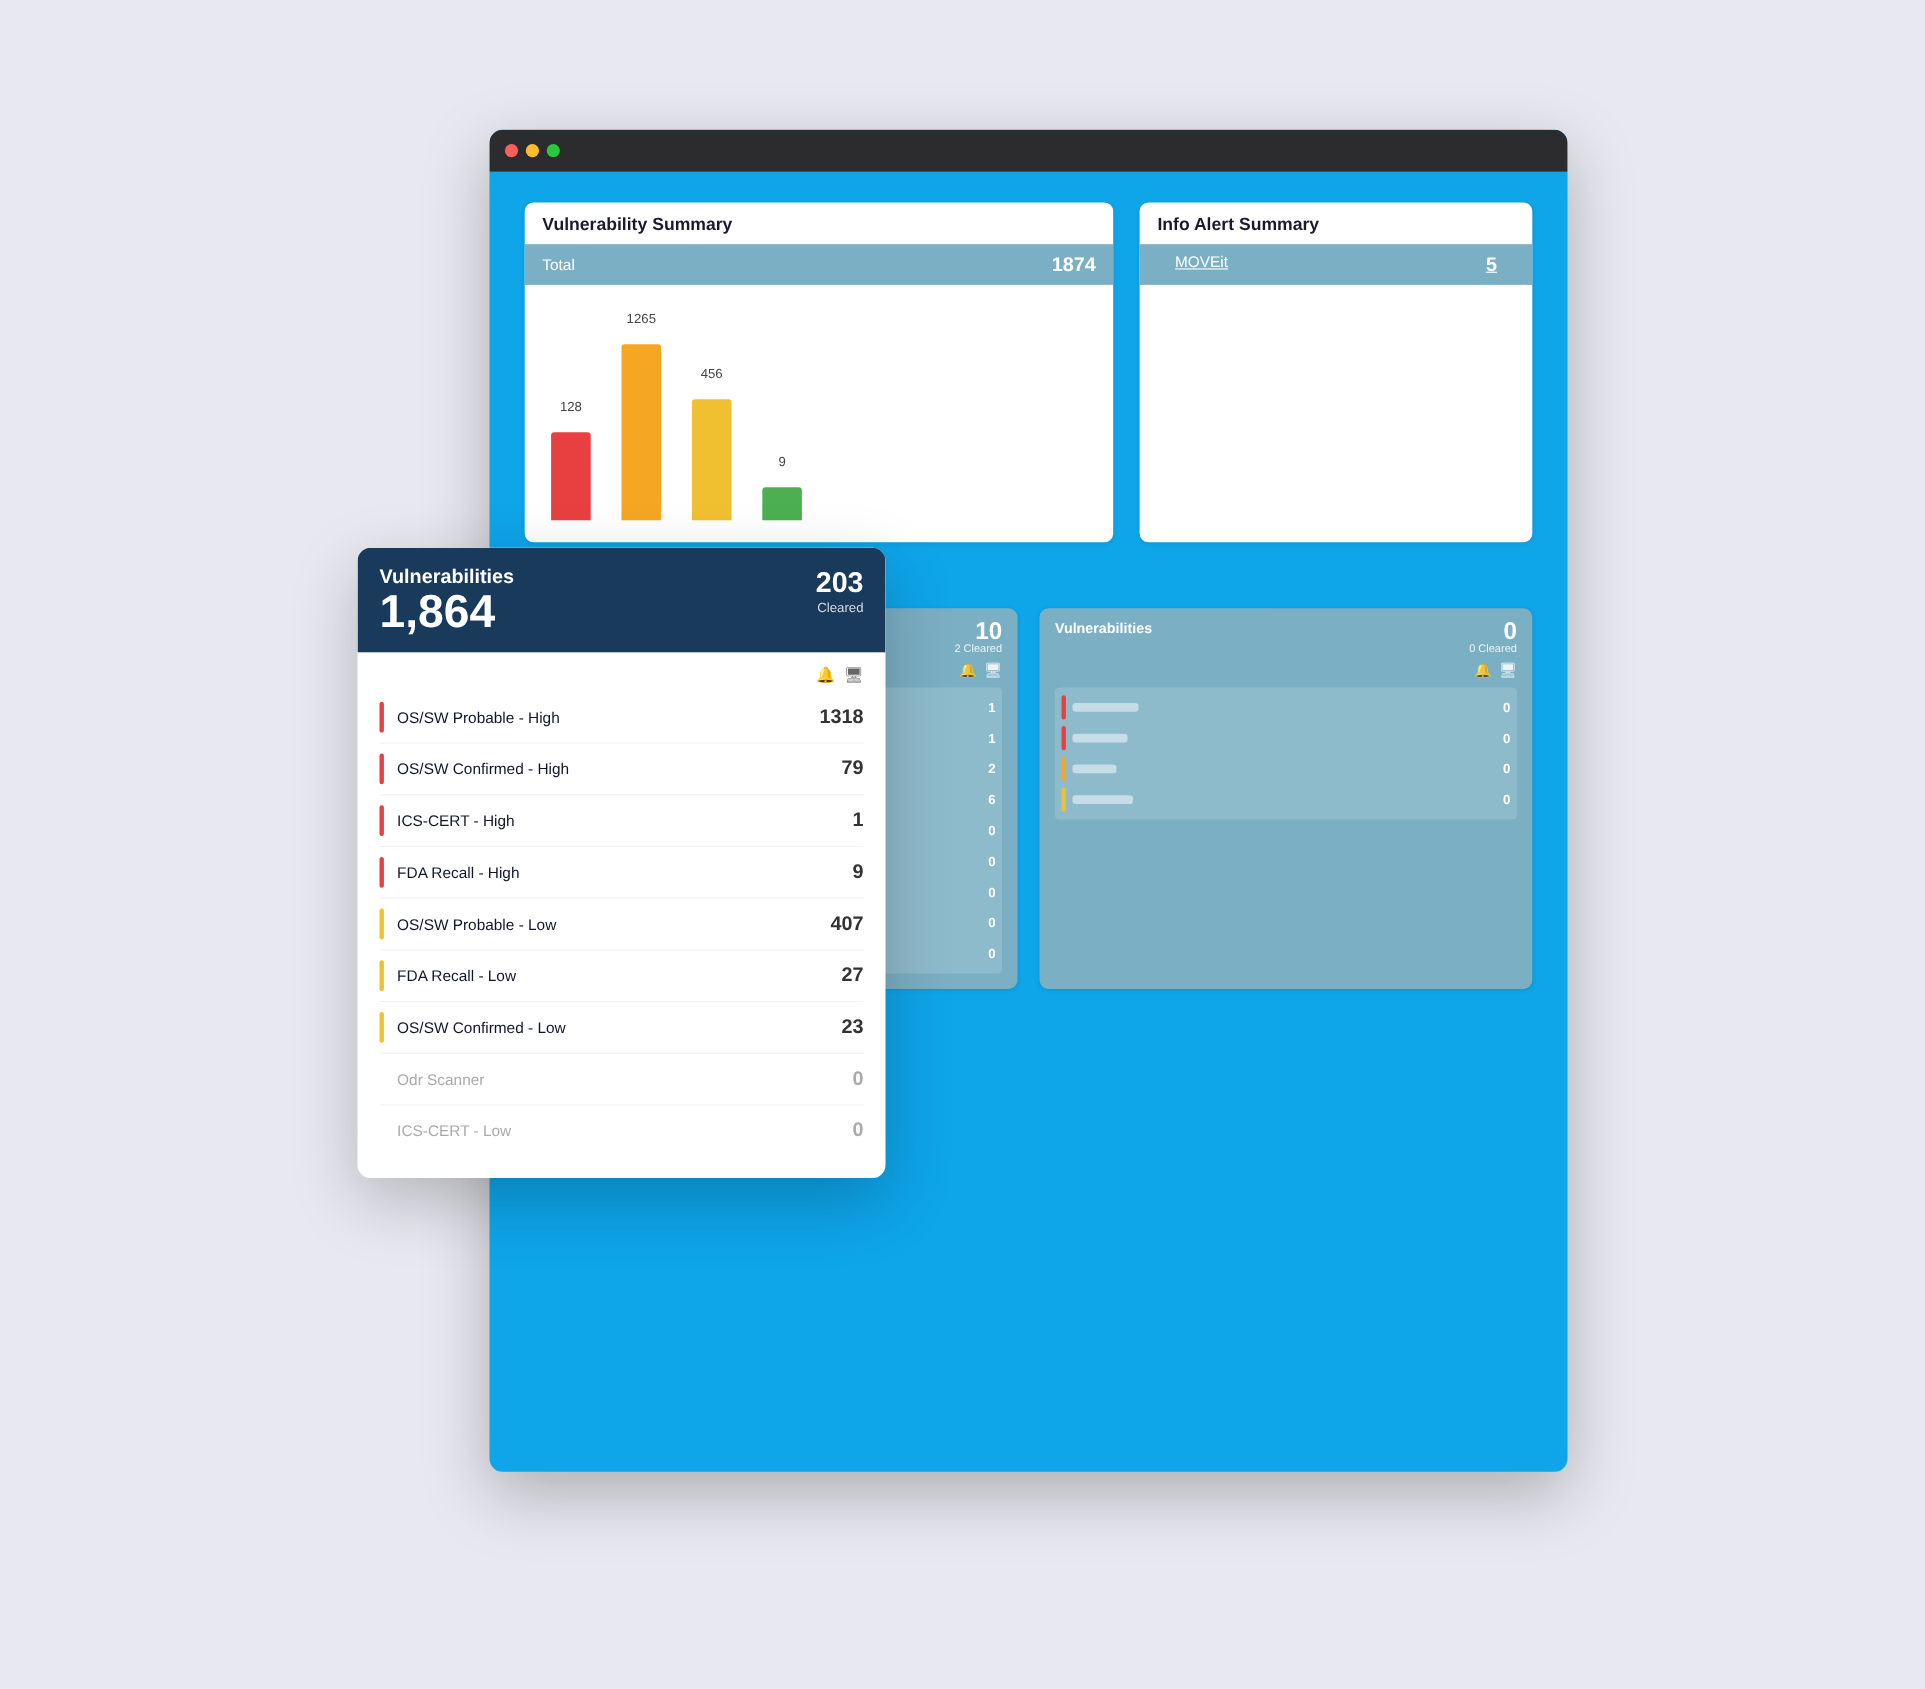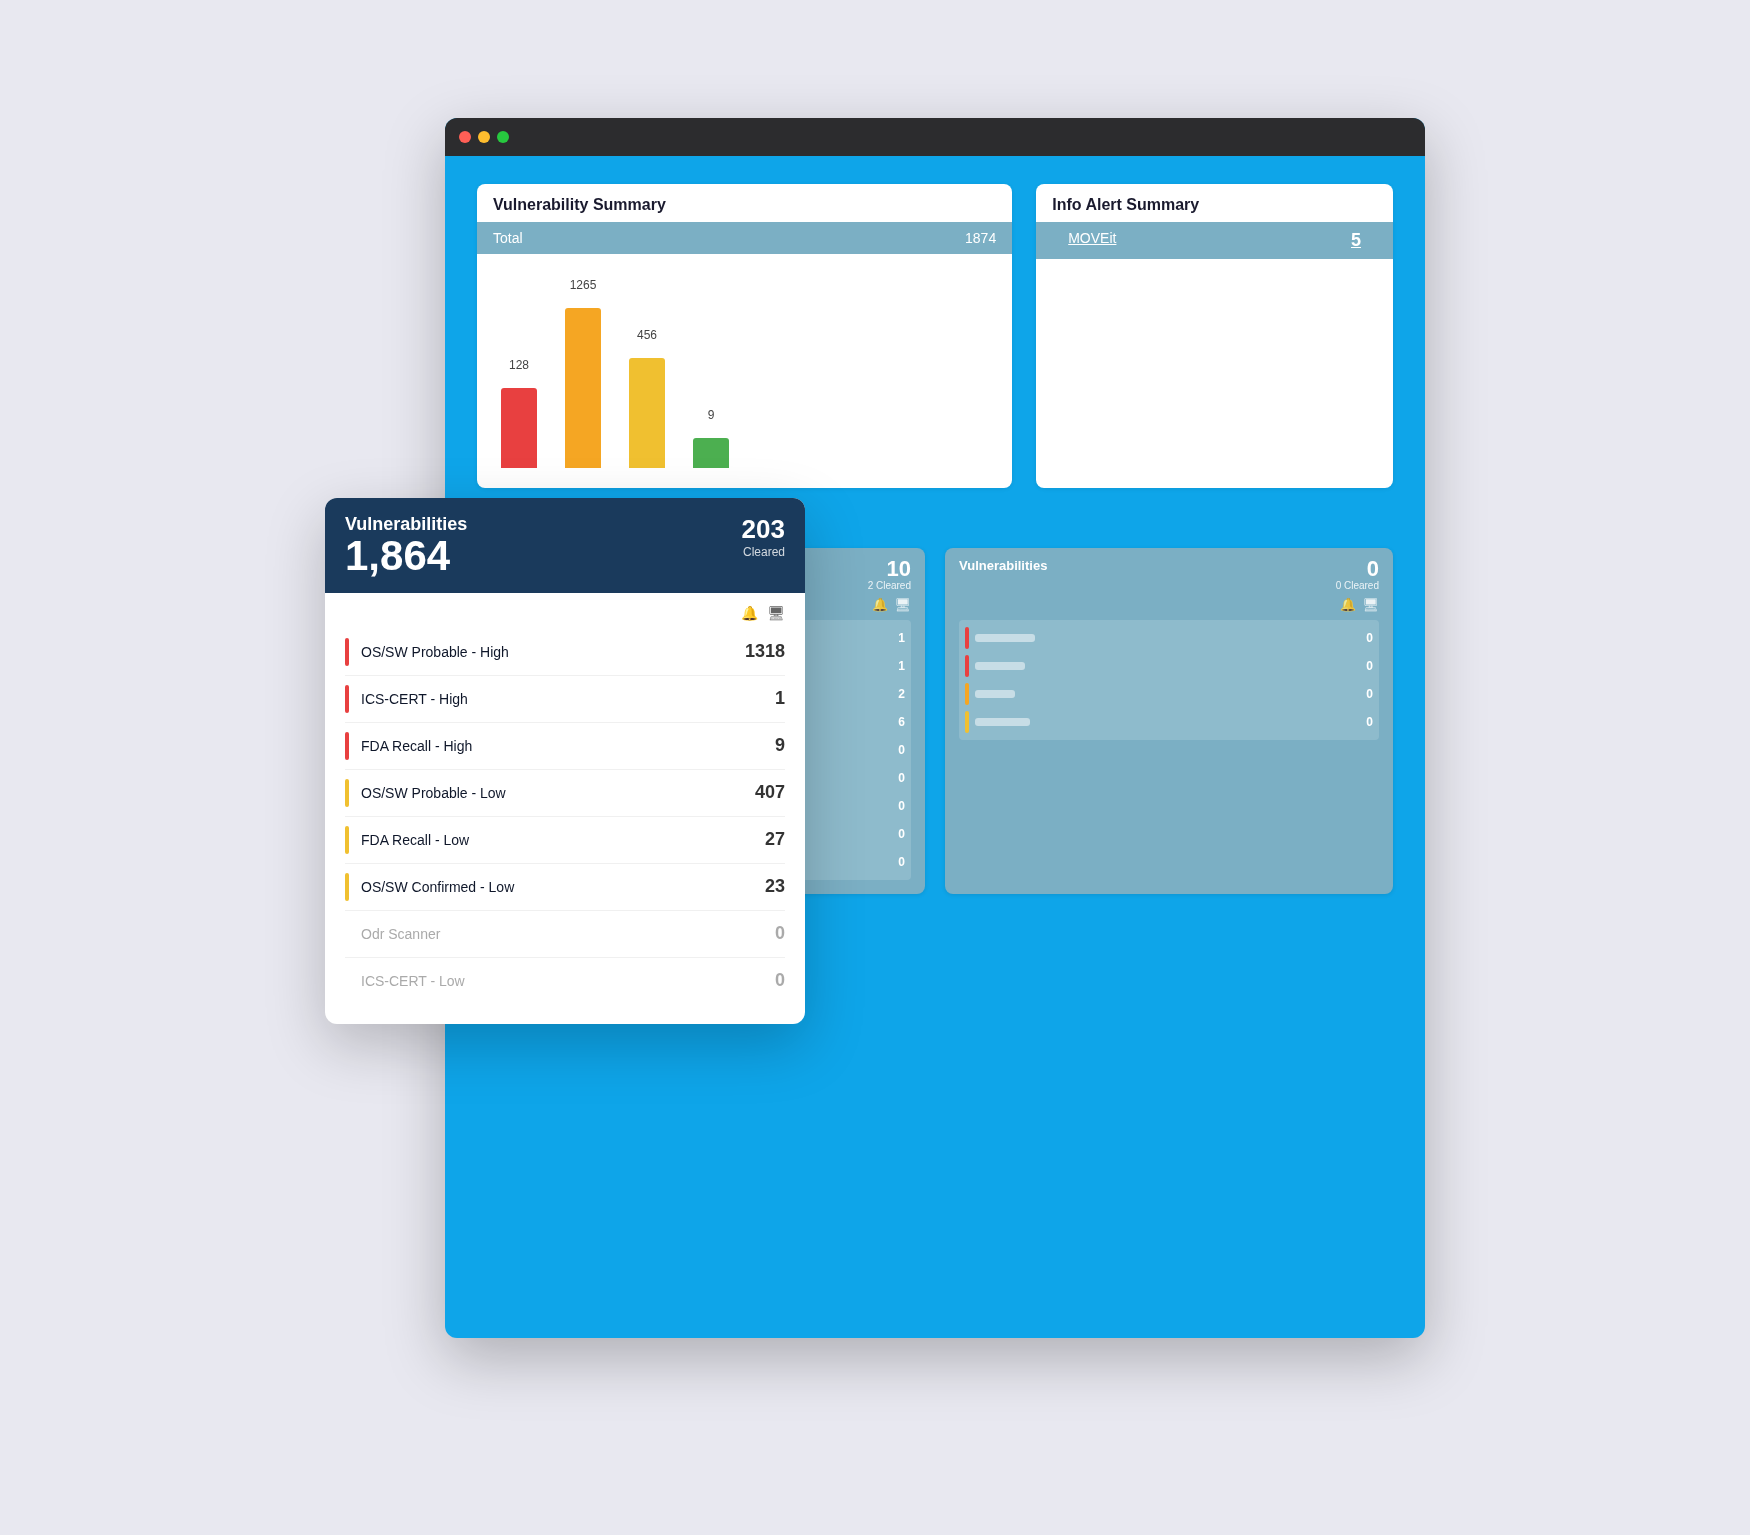--- a/index.html
+++ b/index.html
@@ -89,22 +89,22 @@
       align-items: center;
       background: #7bafc4;
       color: #fff;
       padding: 8px 16px;
       font-size: 14px;
       font-weight: 500;
       margin: 0 0 12px 0;
     }
 
     .panel-total-row .total-num {
-      font-size: 14px;
-      font-weight: 400;
+      font-size: 18px;
+      font-weight: 700;
     }
 
     .chart-area {
       display: flex;
       align-items: flex-end;
       gap: 28px;
       padding: 12px 24px 20px;
       min-height: 130px;
     }
 
@@ -574,20 +574,25 @@
         <span class="vc-icon">🖥</span>
       </div>
 
       <div class="vc-list-item">
         <div class="vc-severity-bar bar-high"></div>
         <span class="vc-item-label">OS/SW Probable - High</span>
         <span class="vc-item-count">1318</span>
       </div>
       <div class="vc-list-item">
         <div class="vc-severity-bar bar-high"></div>
+        <span class="vc-item-label">OS/SW Confirmed  - High</span>
+        <span class="vc-item-count">79</span>
+      </div>
+      <div class="vc-list-item">
+        <div class="vc-severity-bar bar-high"></div>
         <span class="vc-item-label">ICS-CERT - High</span>
         <span class="vc-item-count">1</span>
       </div>
       <div class="vc-list-item">
         <div class="vc-severity-bar bar-high"></div>
         <span class="vc-item-label">FDA Recall - High</span>
         <span class="vc-item-count">9</span>
       </div>
       <div class="vc-list-item">
         <div class="vc-severity-bar bar-low"></div>

